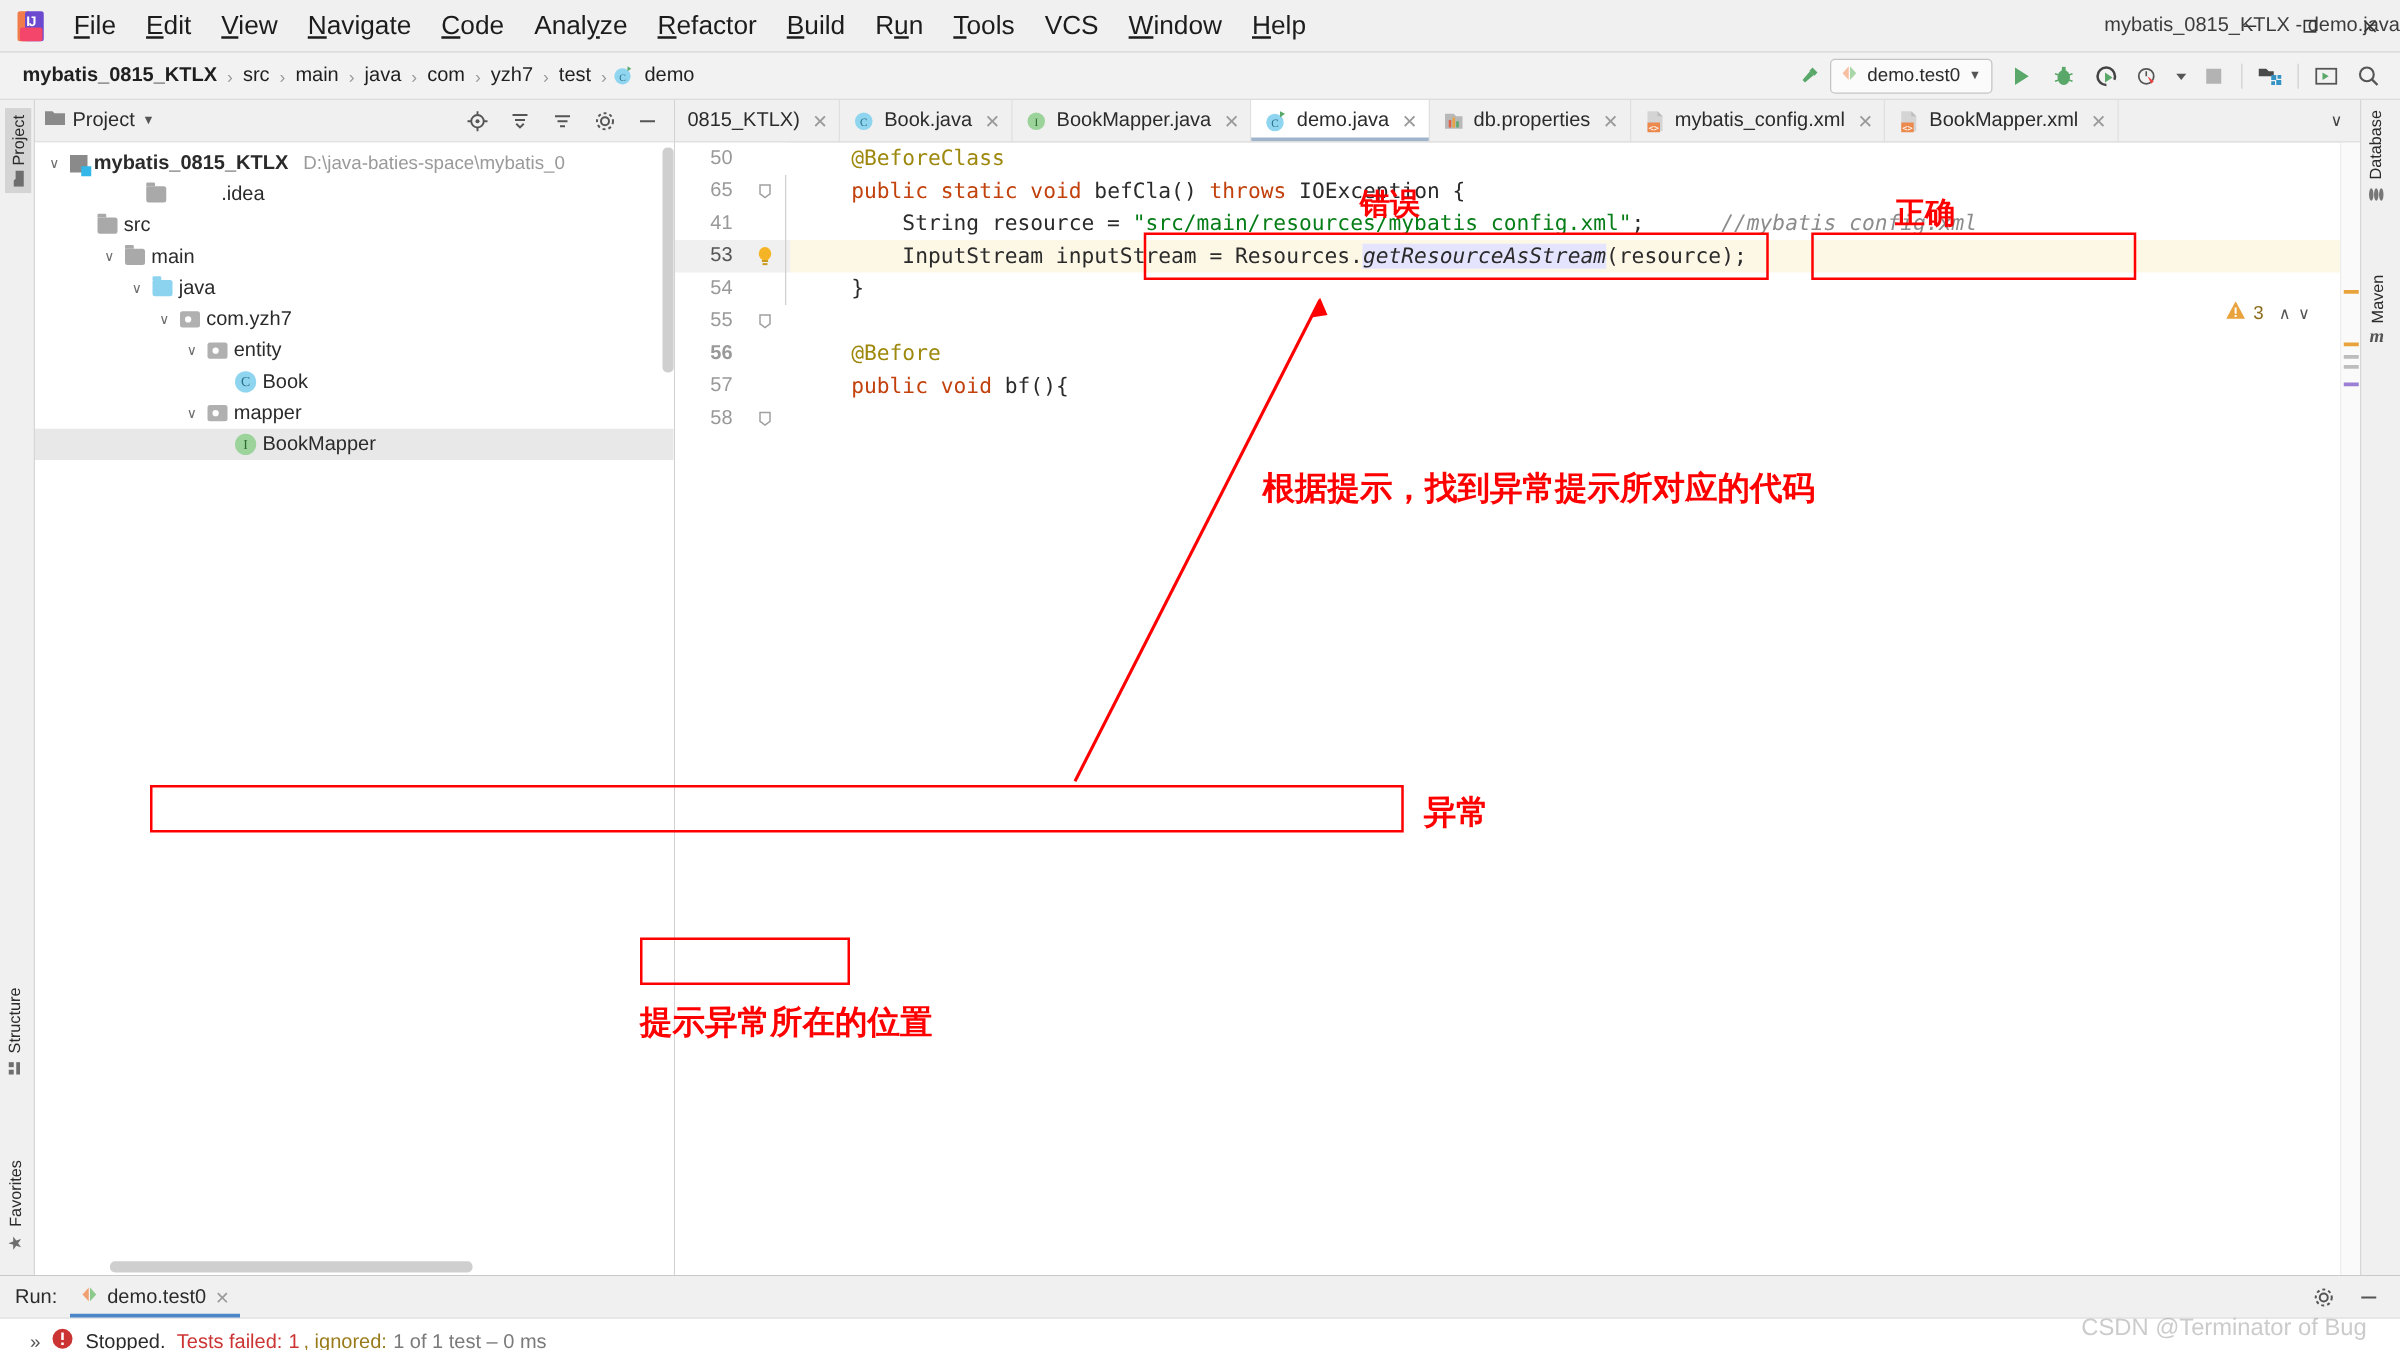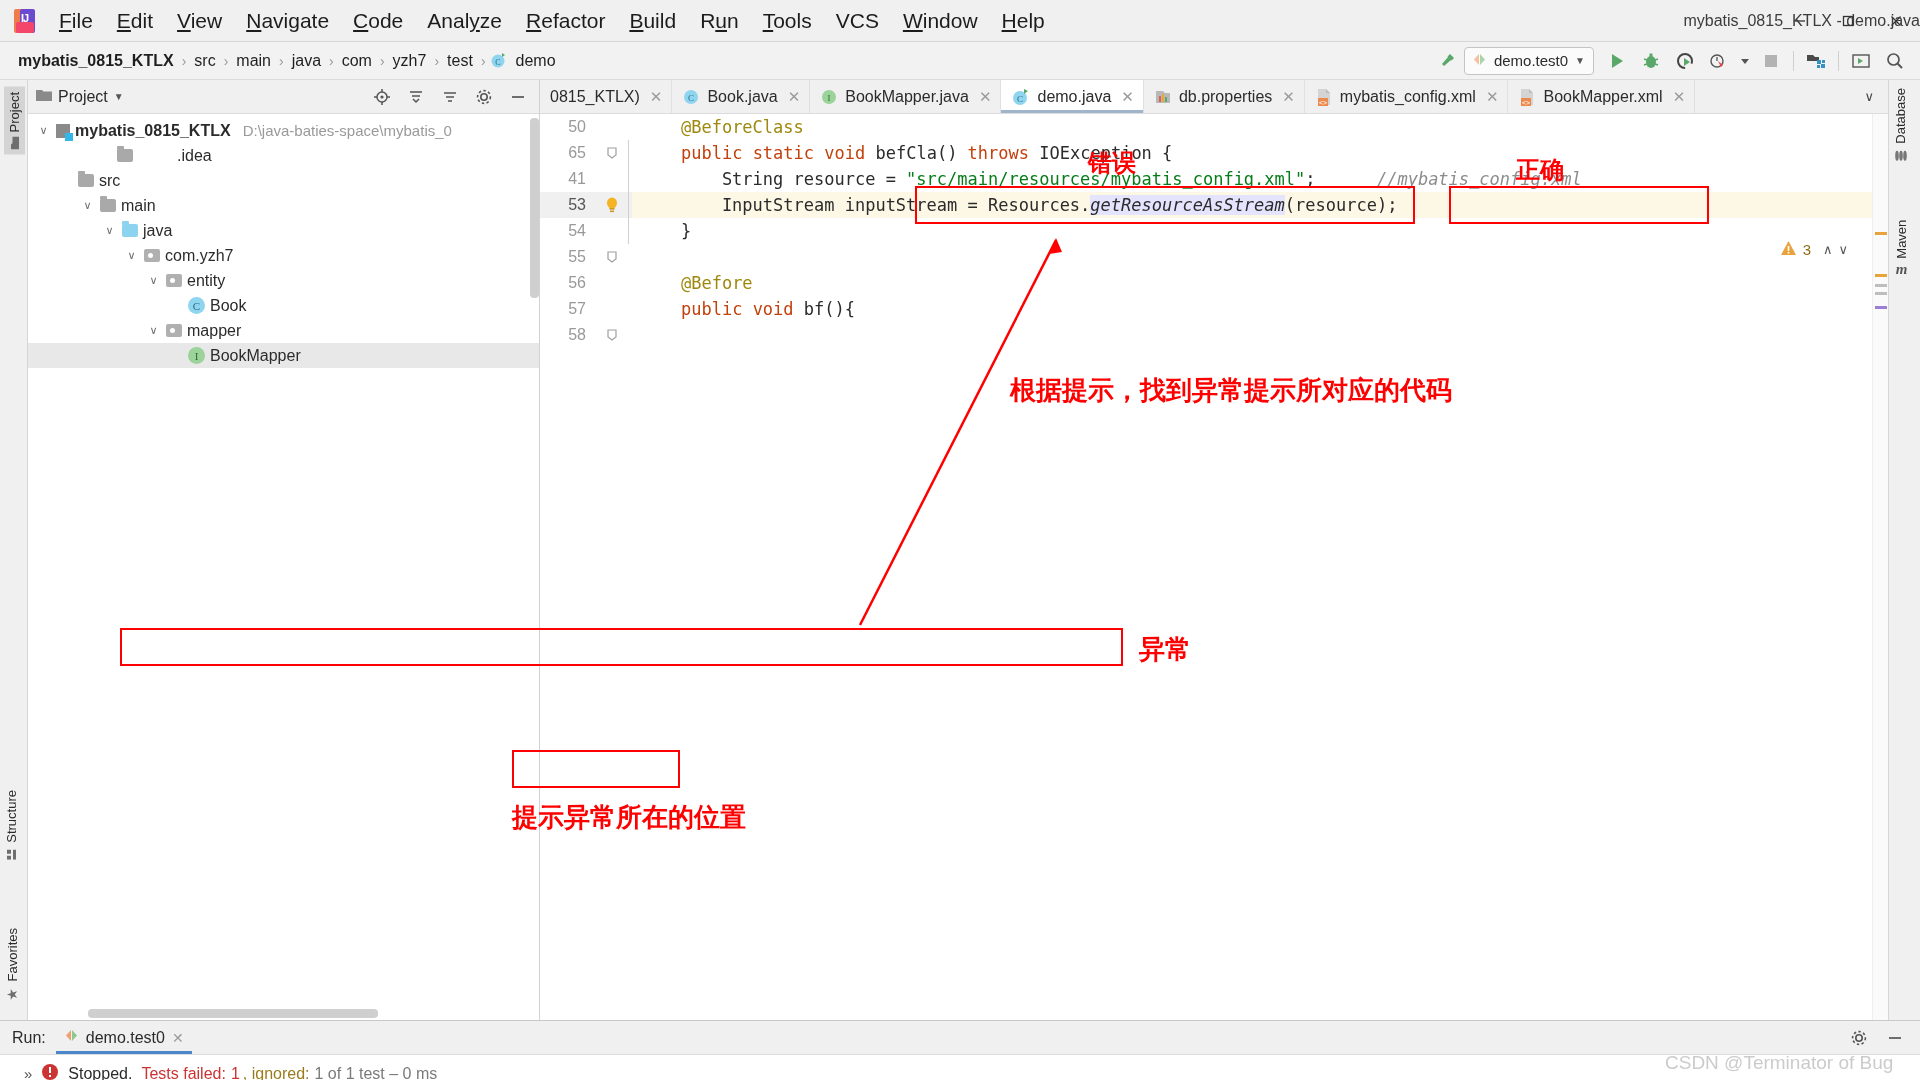--- a/index.html
+++ b/index.html
@@ -502,21 +502,21 @@
     </div>
     <div id="editor-body">
       <div id="gutter">
         <div id="gutter-lines">
             <div class="gl" style="padding-right: 46px;">50</div>
             <div class="gl" style="padding-right: 46px;">65</div>
             <div class="gl" style="padding-right: 46px;">41</div>
             <div class="gl cur" style="padding-right: 46px;">53</div>
             <div class="gl" style="padding-right: 46px;">54</div>
             <div class="gl" style="padding-right: 46px;">55</div>
-            <div class="gl" style="padding-right: 46px;">56</div>
+            <div class="gl" style="padding-right: 46px; font-weight: bold;">56</div>
             <div class="gl" style="padding-right: 46px;">57</div>
             <div class="gl" style="padding-right: 46px;">58</div>
           </div>
         <div id="gmarks">
             <div class="gm"></div>
             <div class="gm">
               <svg width="12" height="14" viewBox="0 0 12 14">
                 <path d="M2 2 h8 v7 l-4 3 l-4 -3 Z" fill="#fff" stroke="#a0a0a0" stroke-width="1.2"></path>
               </svg>
             </div>

